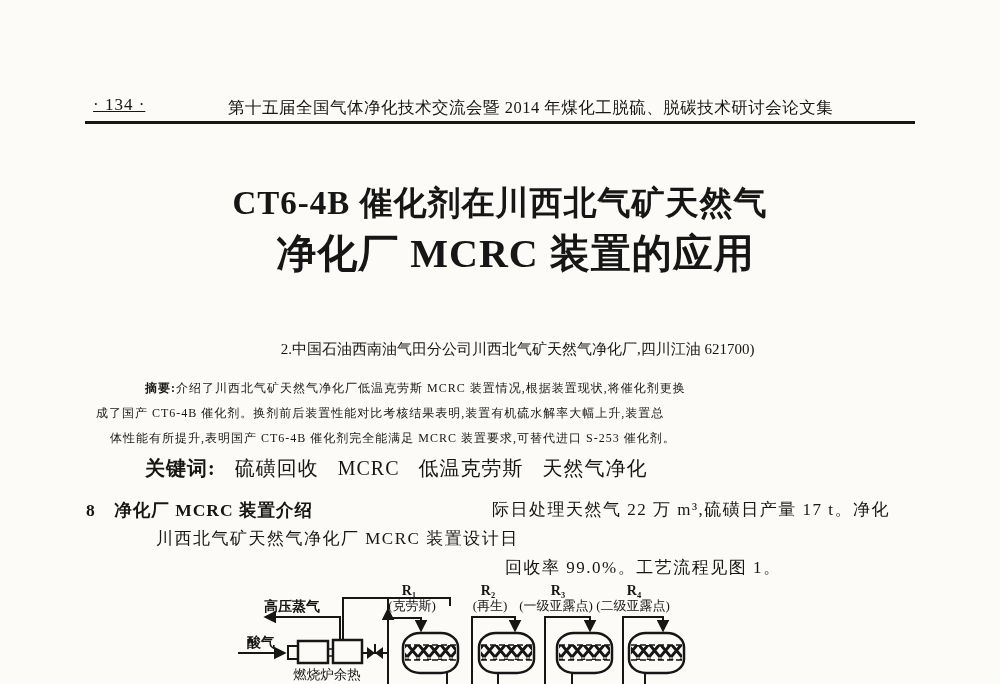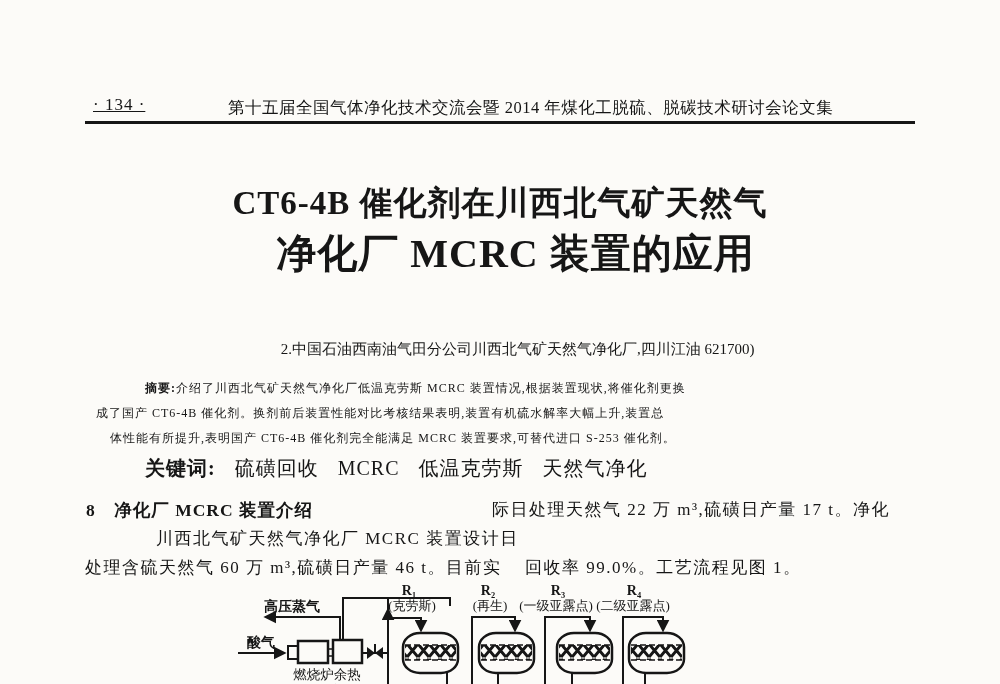--- a/index.html
+++ b/index.html
@@ -32,21 +32,21 @@
   .abst-l3{left:110px;top:430px;}
   .kw-line{left:145px;top:455px;font-size:20px;letter-spacing:1px;}
   .kw-item{margin-right:19px;}
   .bold{font-weight:bold;}
   .body-txt{font-size:17px;letter-spacing:1.5px;}
   .sec-head{left:86px;top:498px;font-size:17.5px;font-weight:bold;letter-spacing:1px;}
   .lc1{left:119px;top:527px;margin-left:37px;}
   .lc2{left:85px;top:556px;}
   .rc1{left:492px;top:498px;}
   .rc2{left:505px;top:527px;}
-  .rc3{left:525px;top:556px;}
+  .rc3{left:505px;top:556px;}
   .diagram{position:absolute;left:0;top:583px;width:1000px;height:101px;}
   svg text{font-family:"Liberation Serif","DejaVu Serif",serif;fill:var(--ink);}
   .dg-label{font-size:14px;font-weight:600;}
   .dg-rid{font-size:14px;font-weight:600;}
   .dg-rname{font-size:13px;}
   .dg-furnace{font-size:13.5px;}
 </style>
 </head>
 <body>
 
@@ -64,21 +64,20 @@
   <div class="abs abst abst-l1"><span class="bold">摘要:</span><span>介绍了川西北气矿天然气净化厂低温克劳斯 MCRC 装置情况,根据装置现状,将催化剂更换</span></div>
   <div class="abs abst abst-l2">成了国产 CT6-4B 催化剂。换剂前后装置性能对比考核结果表明,装置有机硫水解率大幅上升,装置总</div>
   <div class="abs abst abst-l3">体性能有所提升,表明国产 CT6-4B 催化剂完全能满足 MCRC 装置要求,可替代进口 S-253 催化剂。</div>
 
   <div class="abs kw-line">
     <span class="bold kw-item">关键词:</span><span class="kw-item">硫磺回收</span><span class="kw-item">MCRC</span><span class="kw-item">低温克劳斯</span><span class="kw-item">天然气净化</span>
   </div>
 
   <div class="abs sec-head">8　净化厂 MCRC 装置介绍</div>
   <div class="abs body-txt lc1">川西北气矿天然气净化厂 MCRC 装置设计日</div>
-  <div class="abs body-txt lc2">处理含硫天然气 60 万 m³,硫磺日产量 46 t。目前实</div>
   <div class="abs body-txt rc1">际日处理天然气 22 万 m³,硫磺日产量 17 t。净化</div>
   <div class="abs body-txt rc3">回收率 99.0%。工艺流程见图 1。</div>
 
   <svg class="diagram" viewBox="0 0 1000 101" width="1000" height="101">
     <defs>
       <marker id="ah" viewBox="0 0 10 10" refX="8" refY="5" markerWidth="6.5" markerHeight="6.5" orient="auto-start-reverse">
         <path d="M0,0 L10,5 L0,10 z" fill="#161616"></path>
       </marker>
       <pattern id="xh" width="11" height="15" patternUnits="userSpaceOnUse">
         <path d="M0,1 L11,14 M11,1 L0,14" stroke="#161616" stroke-width="3" fill="none"></path>

